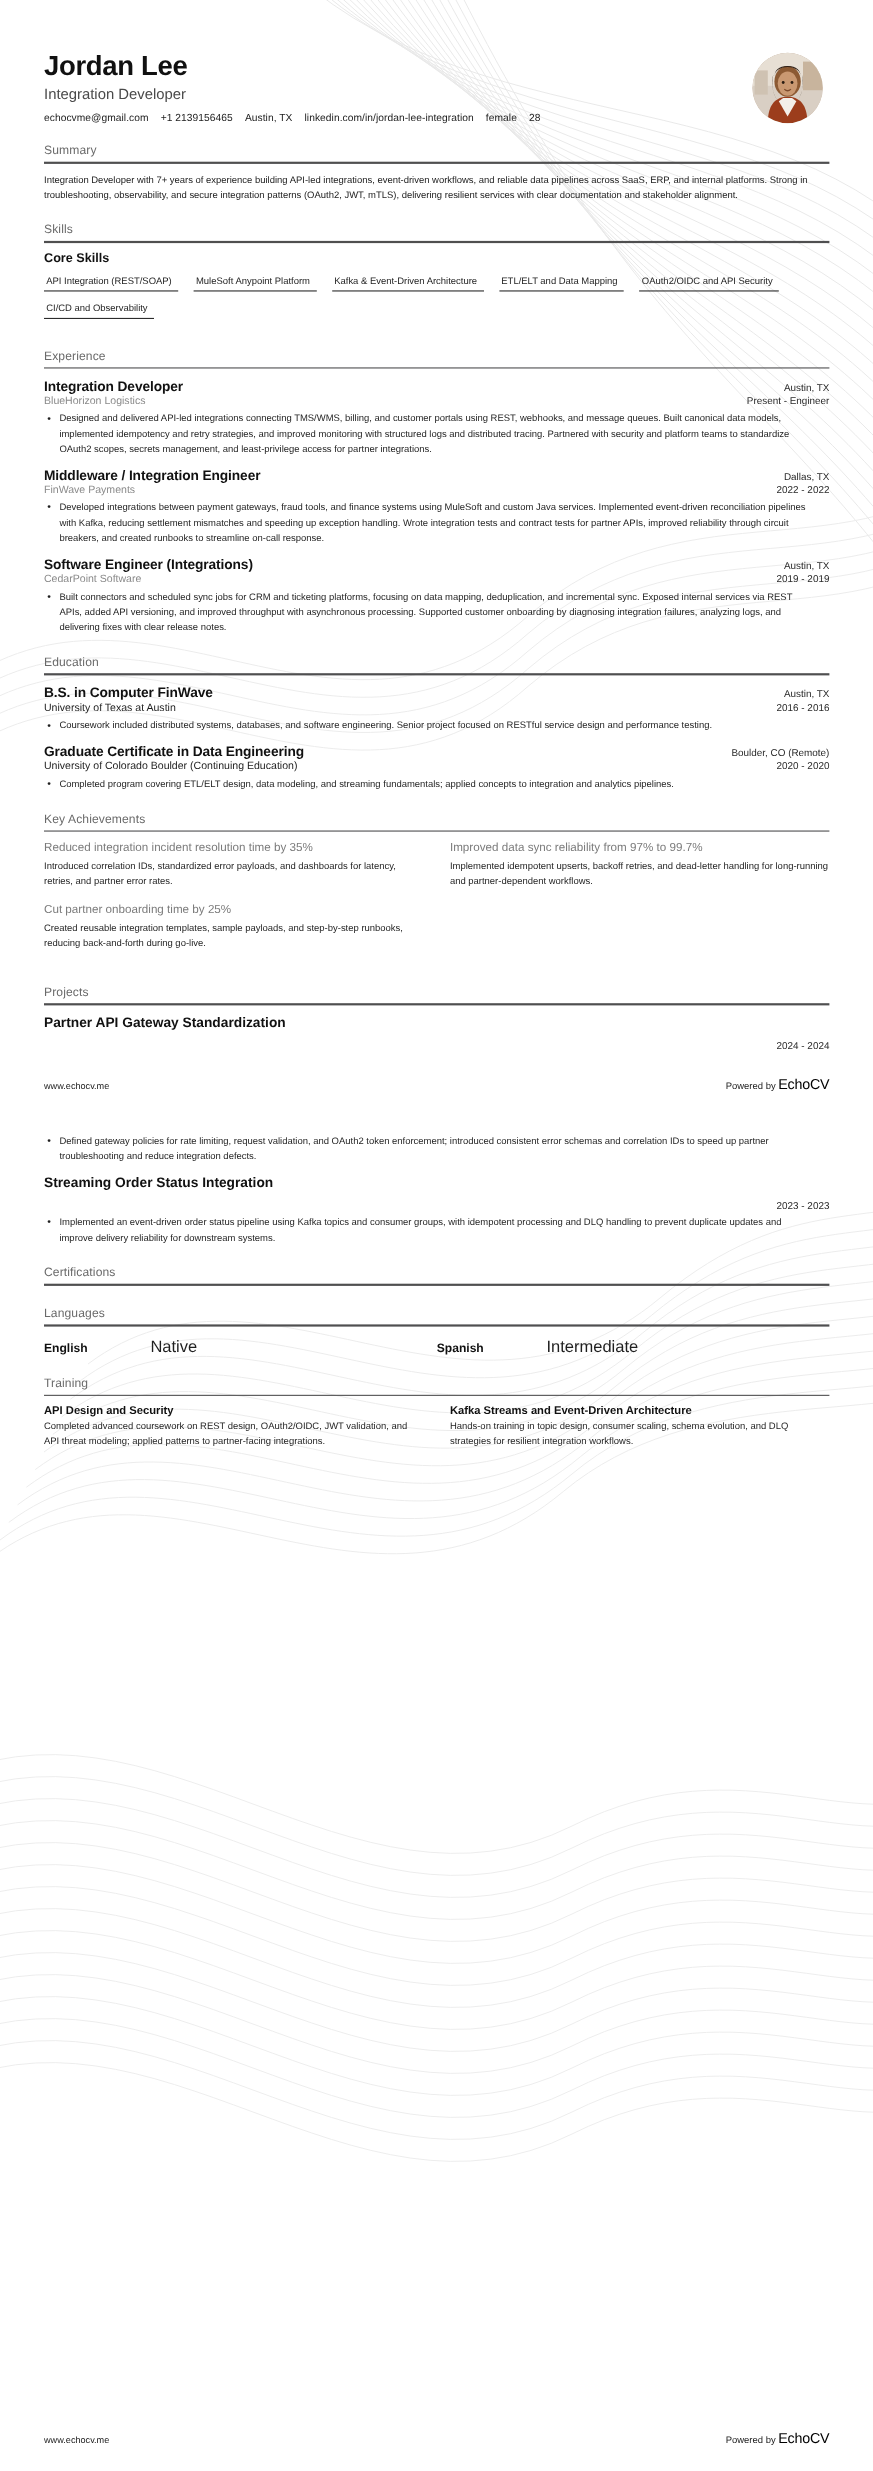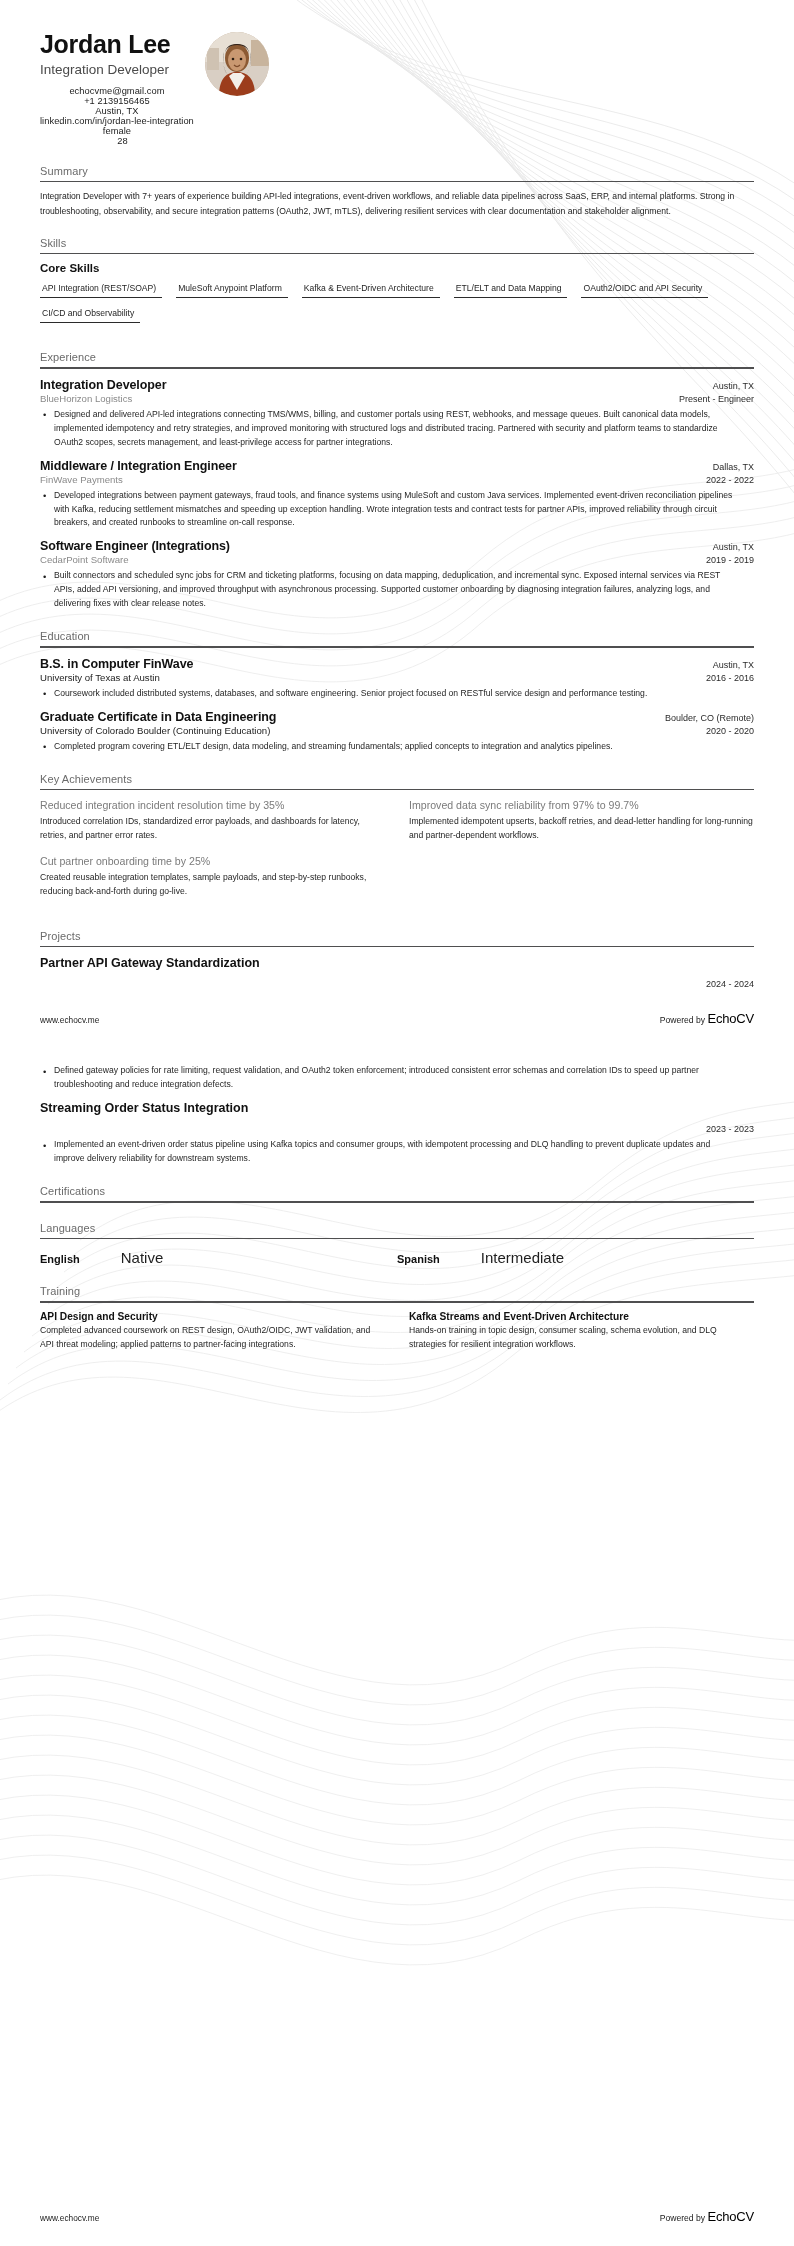--- a/index.html
+++ b/index.html
@@ -34,23 +34,24 @@
   }
 
   .content {
     position: relative;
     z-index: 2;
     padding: 0 40px;
   }
 
   
   .header {
-    padding-top: 28px;
+    padding-top: 44px;
     display: flex;
     align-items: flex-start;
+    justify-content: space-between;
     min-height: 80px;
   }
   .header-left { padding-top: 2px; }
 
   .name {
     font-size: 25px;
     font-weight: bold;
     letter-spacing: -0.3px;
     color: #111111;
     line-height: 1.15;
@@ -63,21 +64,20 @@
   }
   .contact-row {
     margin-top: 9px;
     display: flex;
     flex-wrap: wrap;
     align-items: center;
     gap: 0;
     font-size: 9.3px;
     color: #1c1c1c;
     letter-spacing: 0.05px;
-    flex-direction: column;
   }
   .contact-item { margin-right: 11px; white-space: nowrap; }
   .contact-item:last-child { margin-right: 0; }
 
   .avatar {
     width: 64px;
     height: 64px;
     border-radius: 50%;
     overflow: hidden;
     flex: 0 0 auto;
@@ -252,21 +252,21 @@
     color: #7b7b7b;
     margin-top: 2px;
   }
 
   
   .lang-row {
     display: flex;
     margin-top: 10px;
     align-items: baseline;
   }
-  .lang-cell { width: 50%; display: flex; align-items: baseline; gap: 6px; }
+  .lang-cell { width: 50%; display: flex; align-items: baseline; gap: 22px; }
   .lang-name { font-size: 11px; font-weight: bold; color: #111111; }
   .lang-level { font-size: 15px; color: #1f1f1f; margin-left: 35px; }
 
   
   .train-title {
     font-size: 10.2px;
     font-weight: bold;
     color: #111111;
     margin-bottom: 2px;
   }

